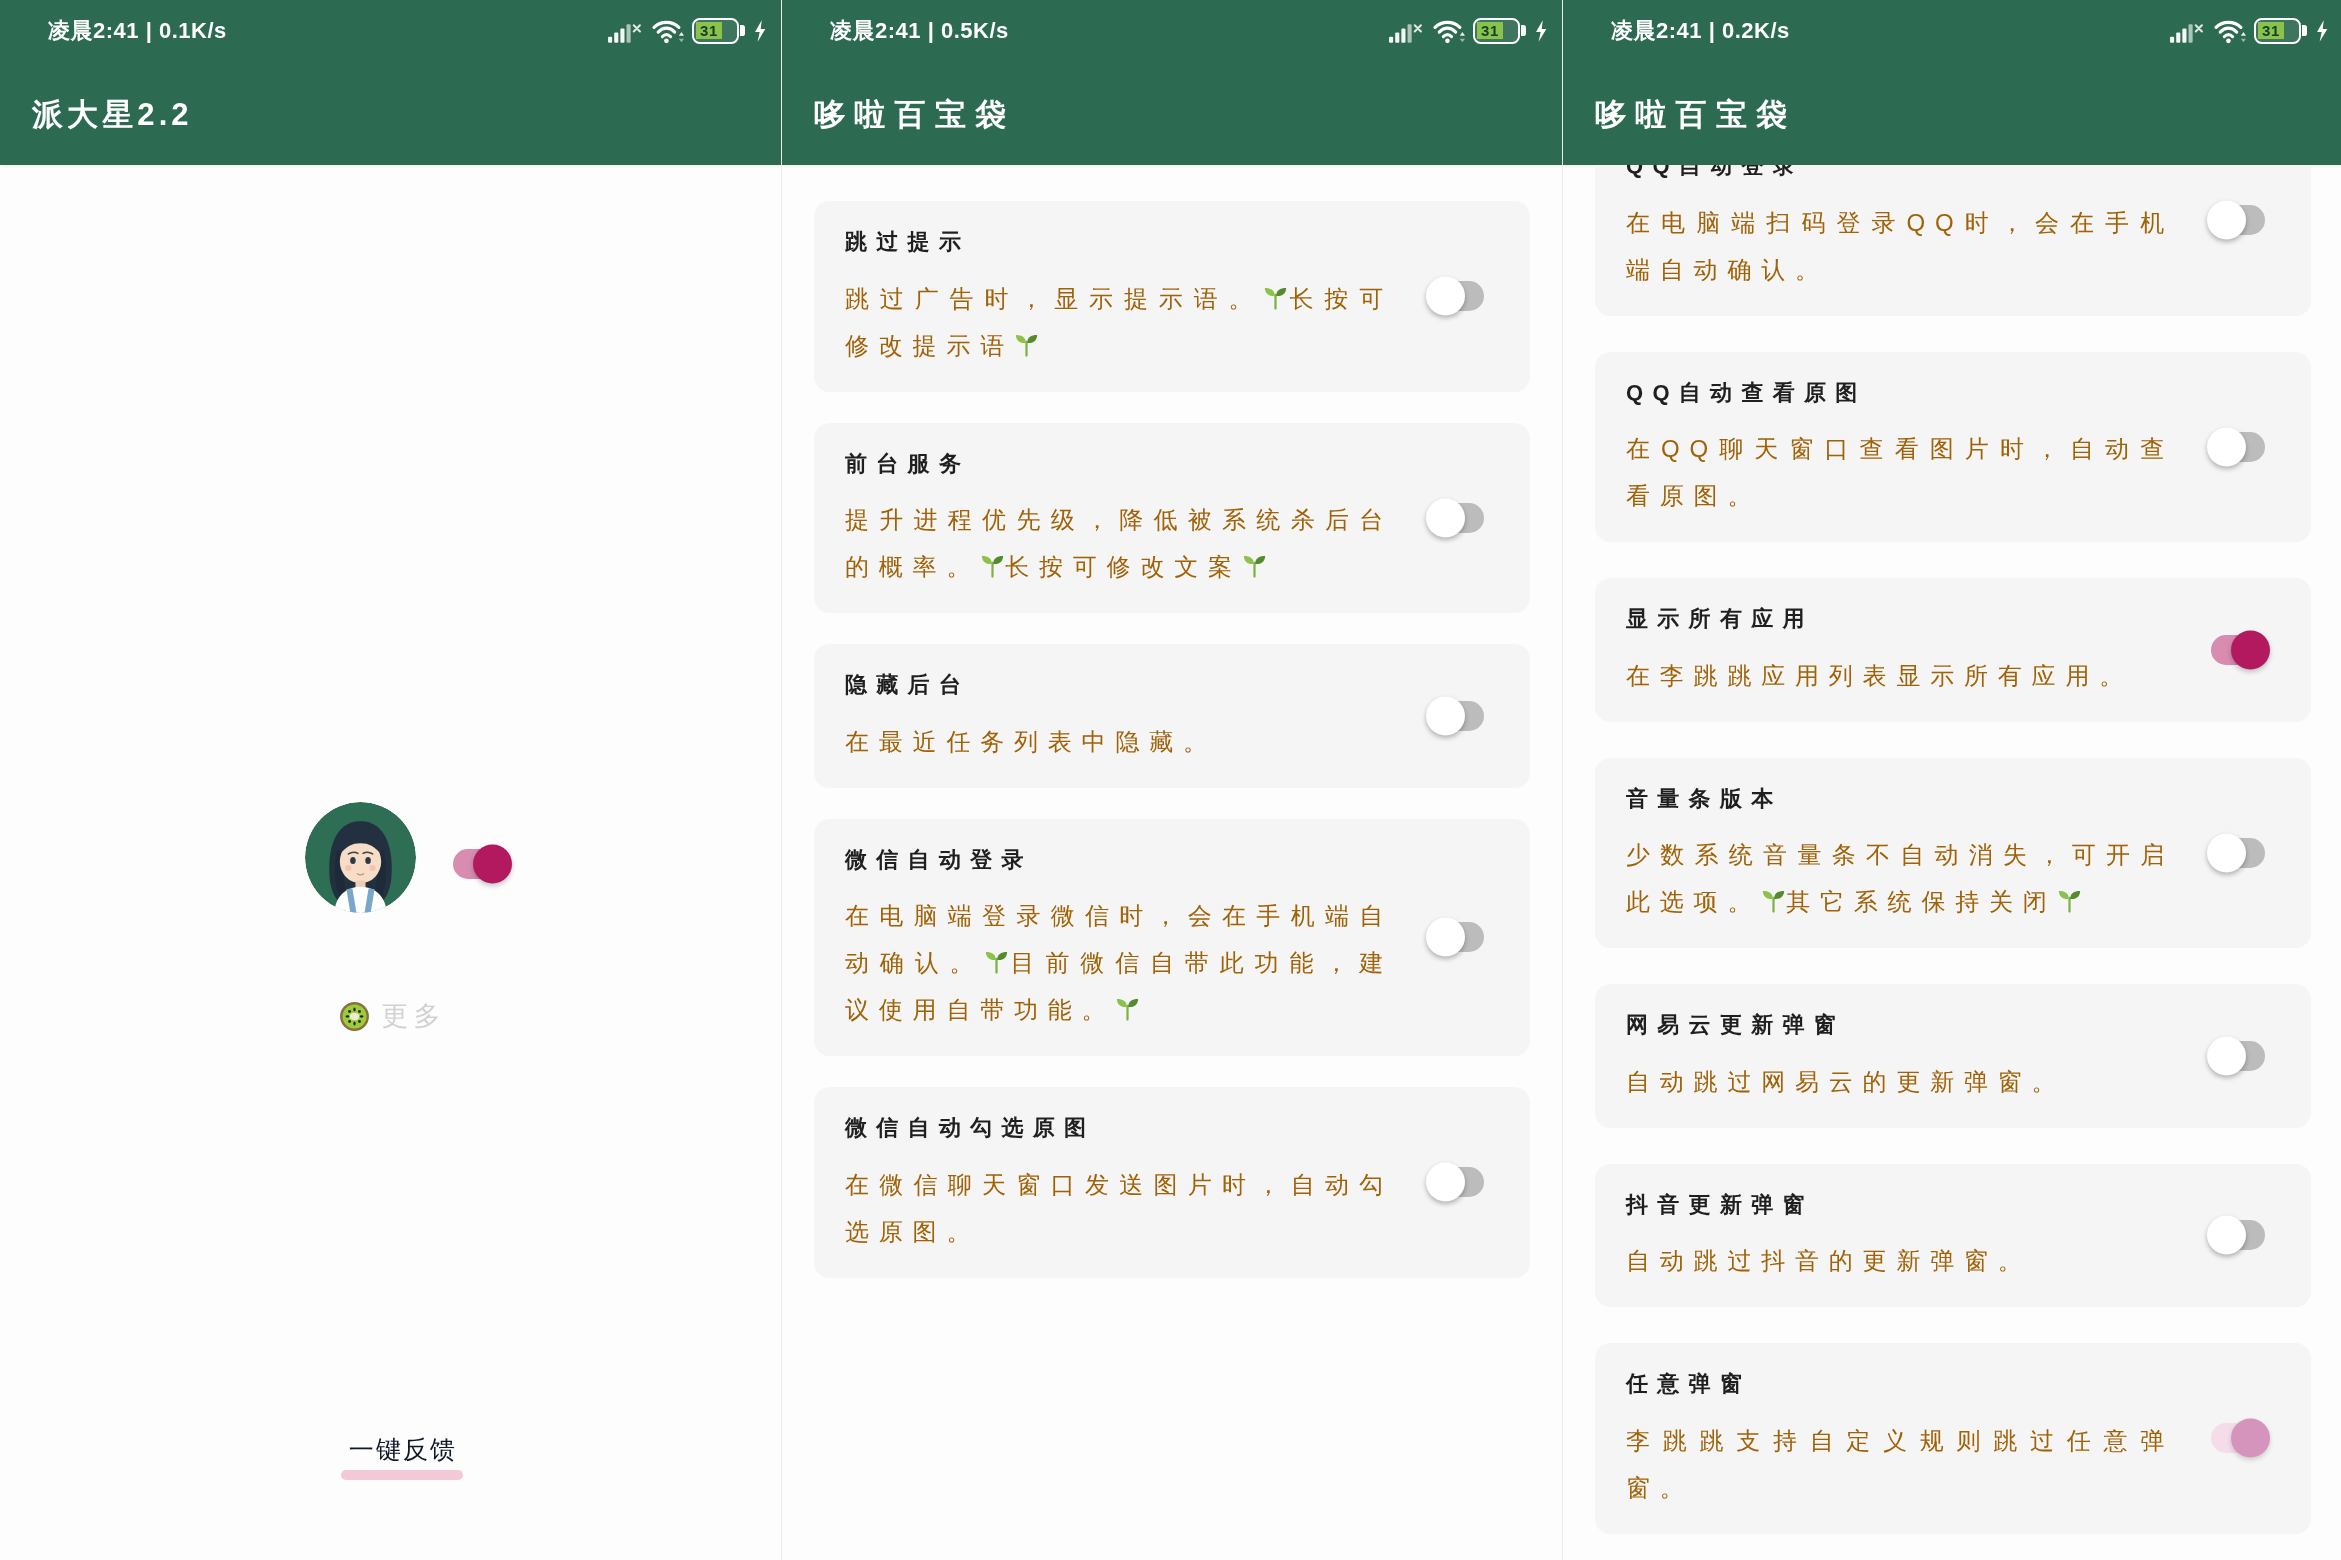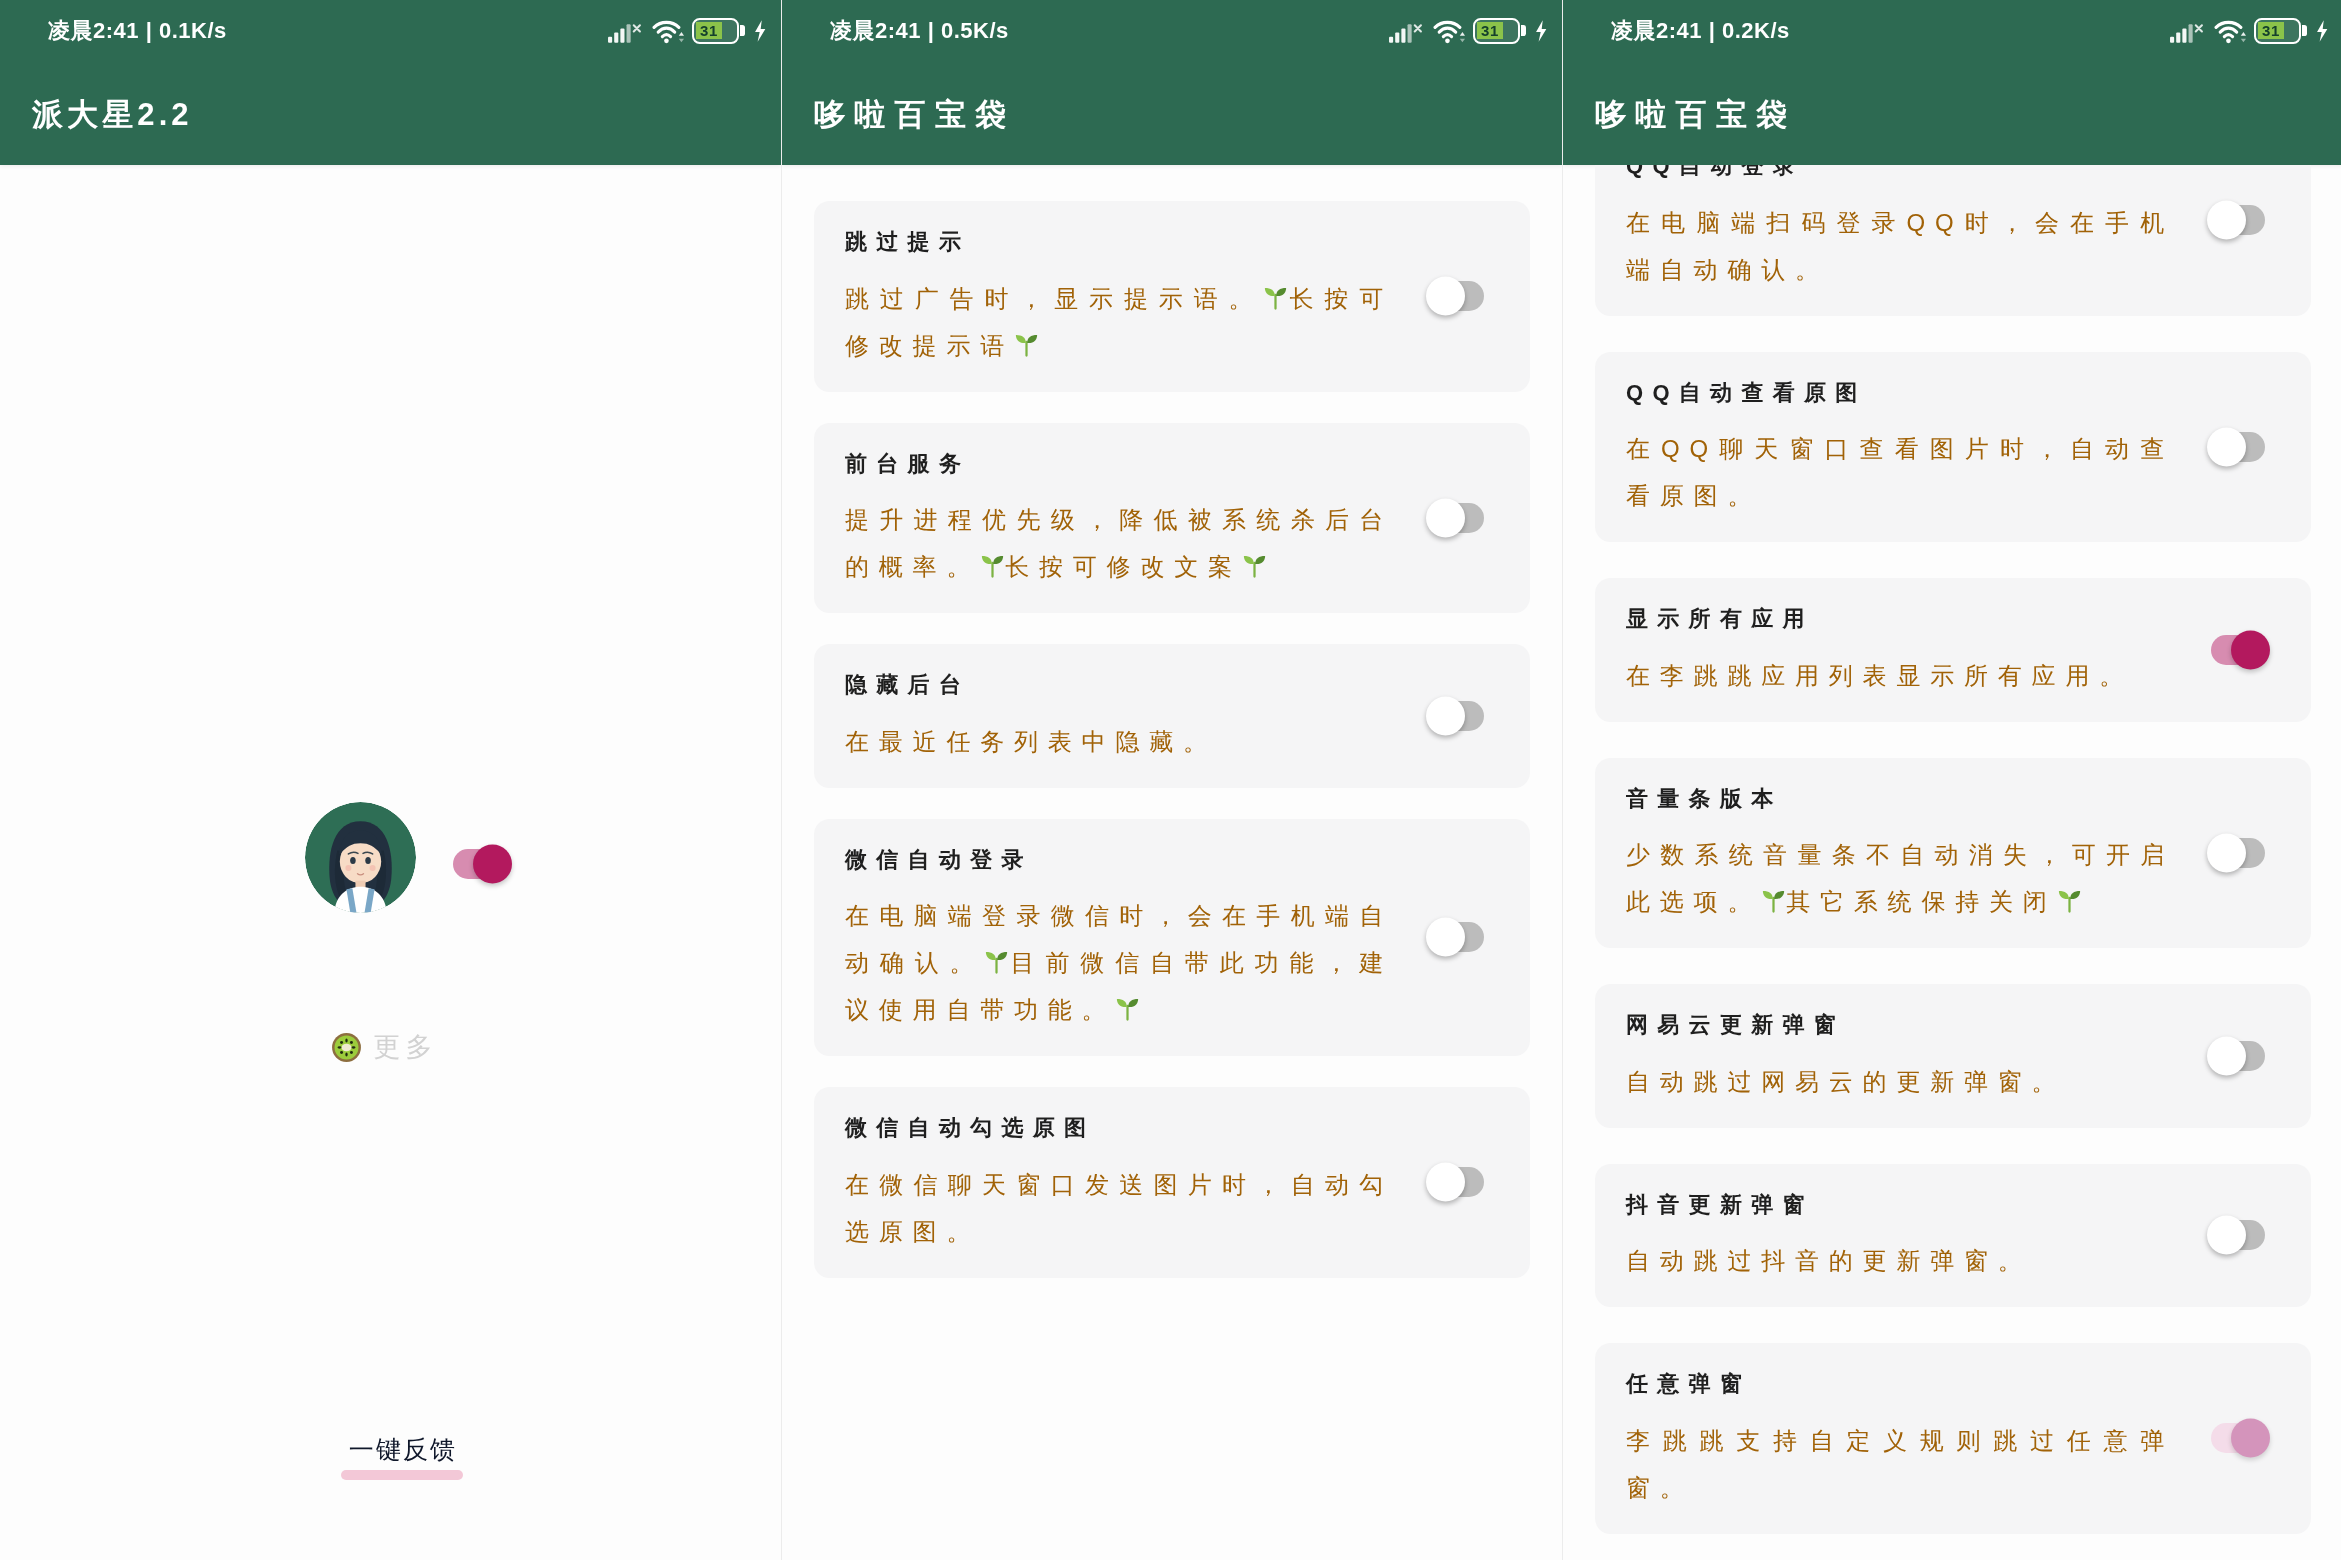--- a/index.html
+++ b/index.html
@@ -53,21 +53,21 @@
   .toggle.on .track { background:#d78cb0; }
   .toggle.on .thumb { right:-5.2px; background:#b3195e; box-shadow:0 2.6px 5.2px rgba(0,0,0,.22); }
   .toggle.on-light .track { background:#f4dcE9; background:#f4dce9; }
   .toggle.on-light .thumb { right:-5.2px; background:#d494bb; box-shadow:0 2.6px 5.2px rgba(0,0,0,.16); }
 
   
   .avatar-wrap { position:absolute; top:802px; left:305px; width:111px; height:111px;
                  border-radius:50%; overflow:hidden; }
   .avatar-wrap svg { display:block; }
   .avatar-toggle { position:absolute; top:849px; left:453px; }
-  .more-row { position:absolute; top:998px; left:330px; display:flex; align-items:center; gap:10.3px;margin-top:31px; }
+  .more-row { position:absolute; top:998px; left:338px; display:flex; align-items:center; gap:10.3px; }
   .more-row .kiwi svg { width:33px; height:33px; display:block; }
   .more-label { font-size:27px; color:#d2d2d2; letter-spacing:5.2px; }
   .feedback { position:absolute; top:1433px; left:341px; width:124px; text-align:center; }
   .feedback-label { font-size:25px; color:#0f172a; letter-spacing:2.1px; white-space:nowrap; }
   .feedback-bar { width:122px; height:10.3px; border-radius:5.2px; background:#f3c8d7; margin-top:4.1px; }
 </style>
 </head>
 <body>
 
 <div class="screen">

